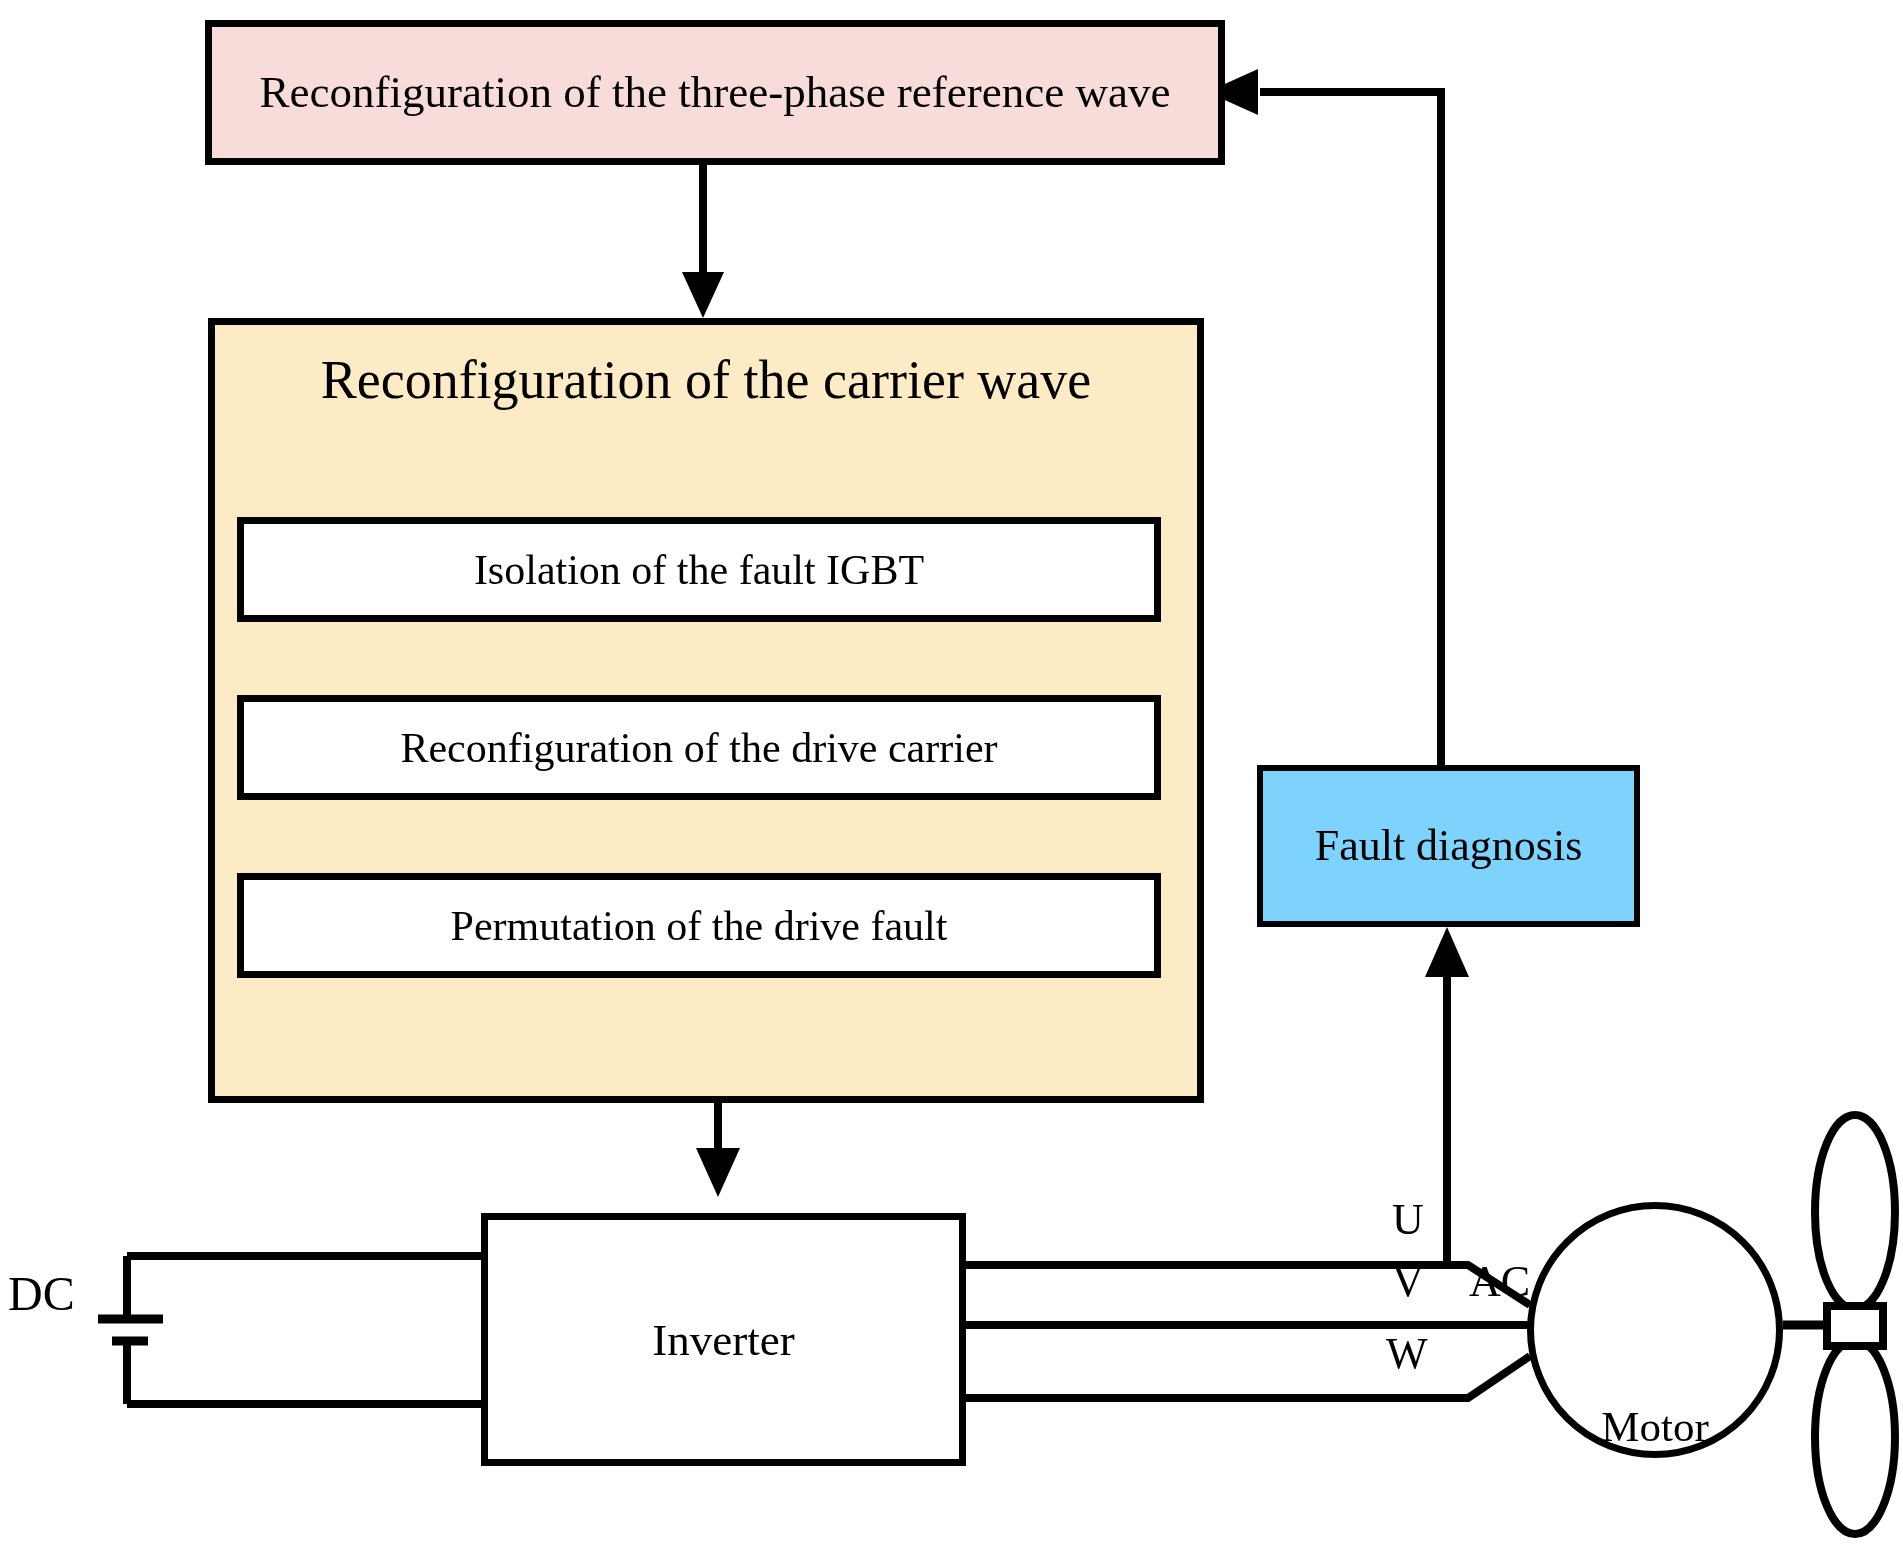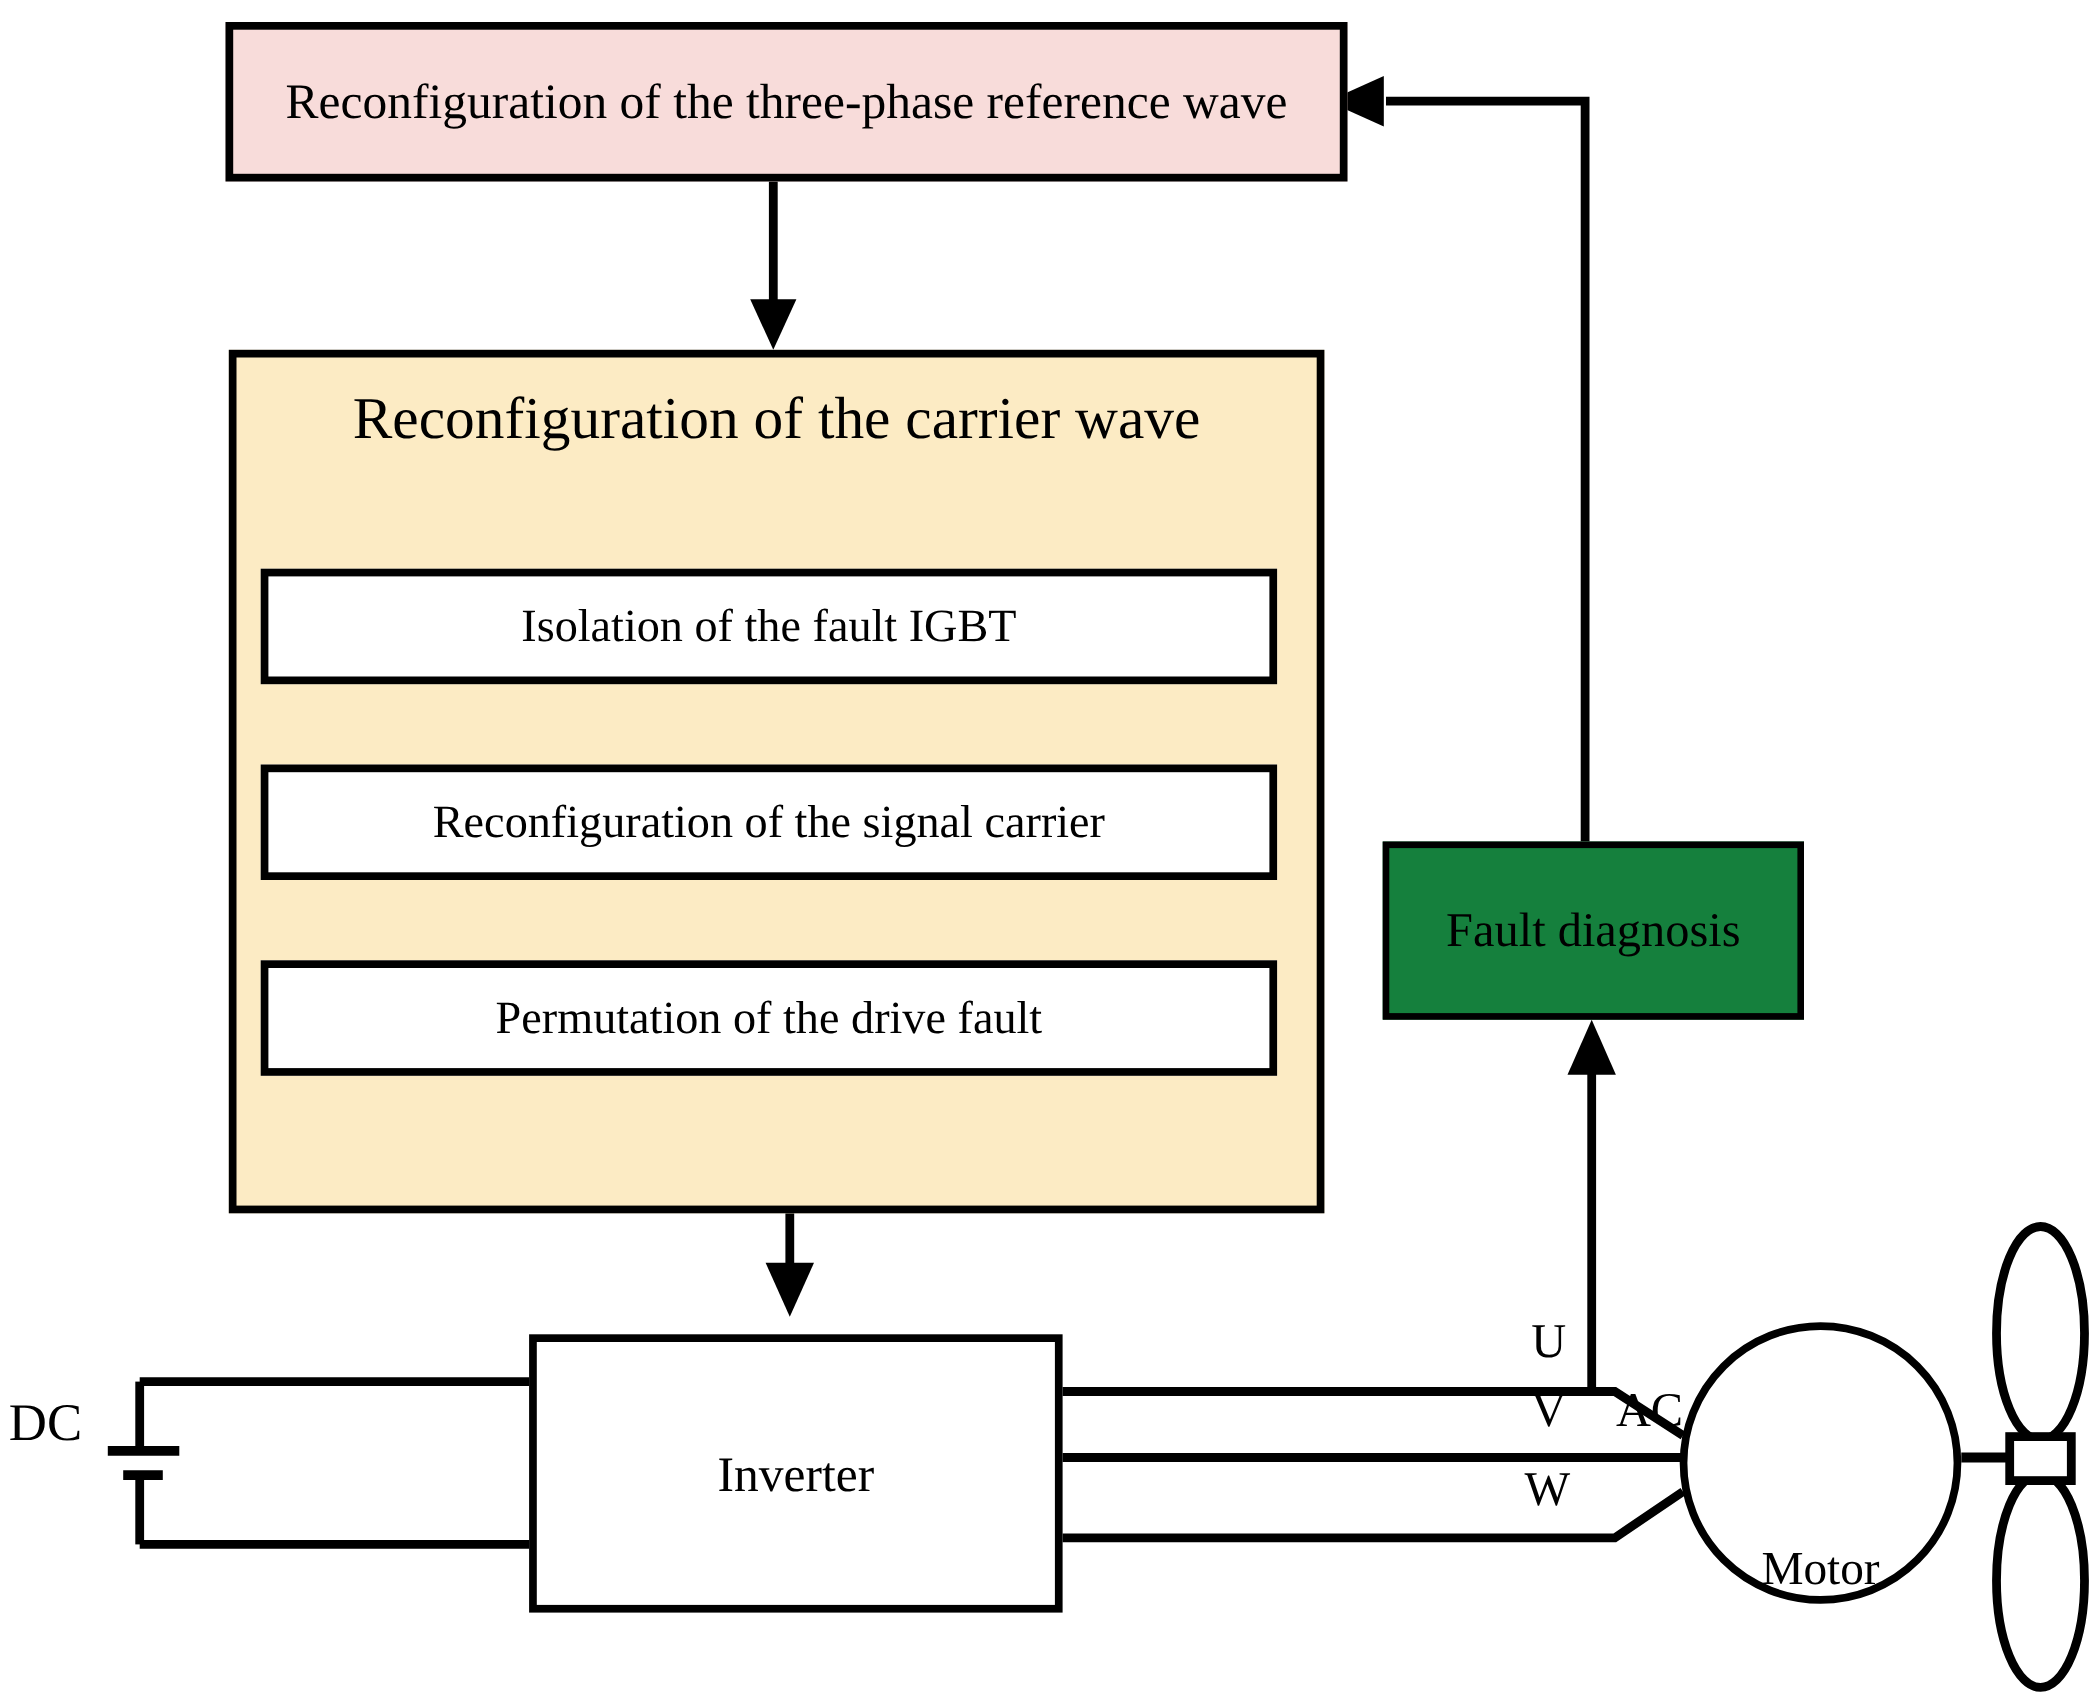--- a/index.html
+++ b/index.html
@@ -37,21 +37,21 @@
     display:flex;align-items:center;justify-content:center;
     font-size:42px;
   }
   #inner-1{top:192px;}
   #inner-2{top:370px;}
   #inner-3{top:548px;}
 
   
   #fault-box{
     left:1257px;top:765px;width:383px;height:162px;
-    background:#15803d;border:6px solid #000;
+    background:#7dd3fc;border:6px solid #000;
     font-size:44px;line-height:1.22;
   }
 
   
   #inverter-box{
     left:481px;top:1195px;width:485px;height:253px;
     background:#ffffff;border:7px solid #000;
     font-size:45px;
     margin-top:18px;
   }
@@ -152,21 +152,21 @@
   </div>
 
   <div class="box" id="carrier-box">
     <div id="carrier-title">Reconfiguration of the carrier wave</div>
 
     <div class="inner-box" id="inner-1">
       <span>Isolation of the fault IGBT</span>
     </div>
 
     <div class="inner-box" id="inner-2">
-      <span>Reconfiguration of the signal carrier</span>
+      <span>Reconfiguration of the drive carrier</span>
     </div>
 
     <div class="inner-box" id="inner-3">
       <span>Permutation of the drive fault</span>
     </div>
   </div>
 
   <div class="box" id="fault-box">
     <span>Fault diagnosis</span>
   </div>

